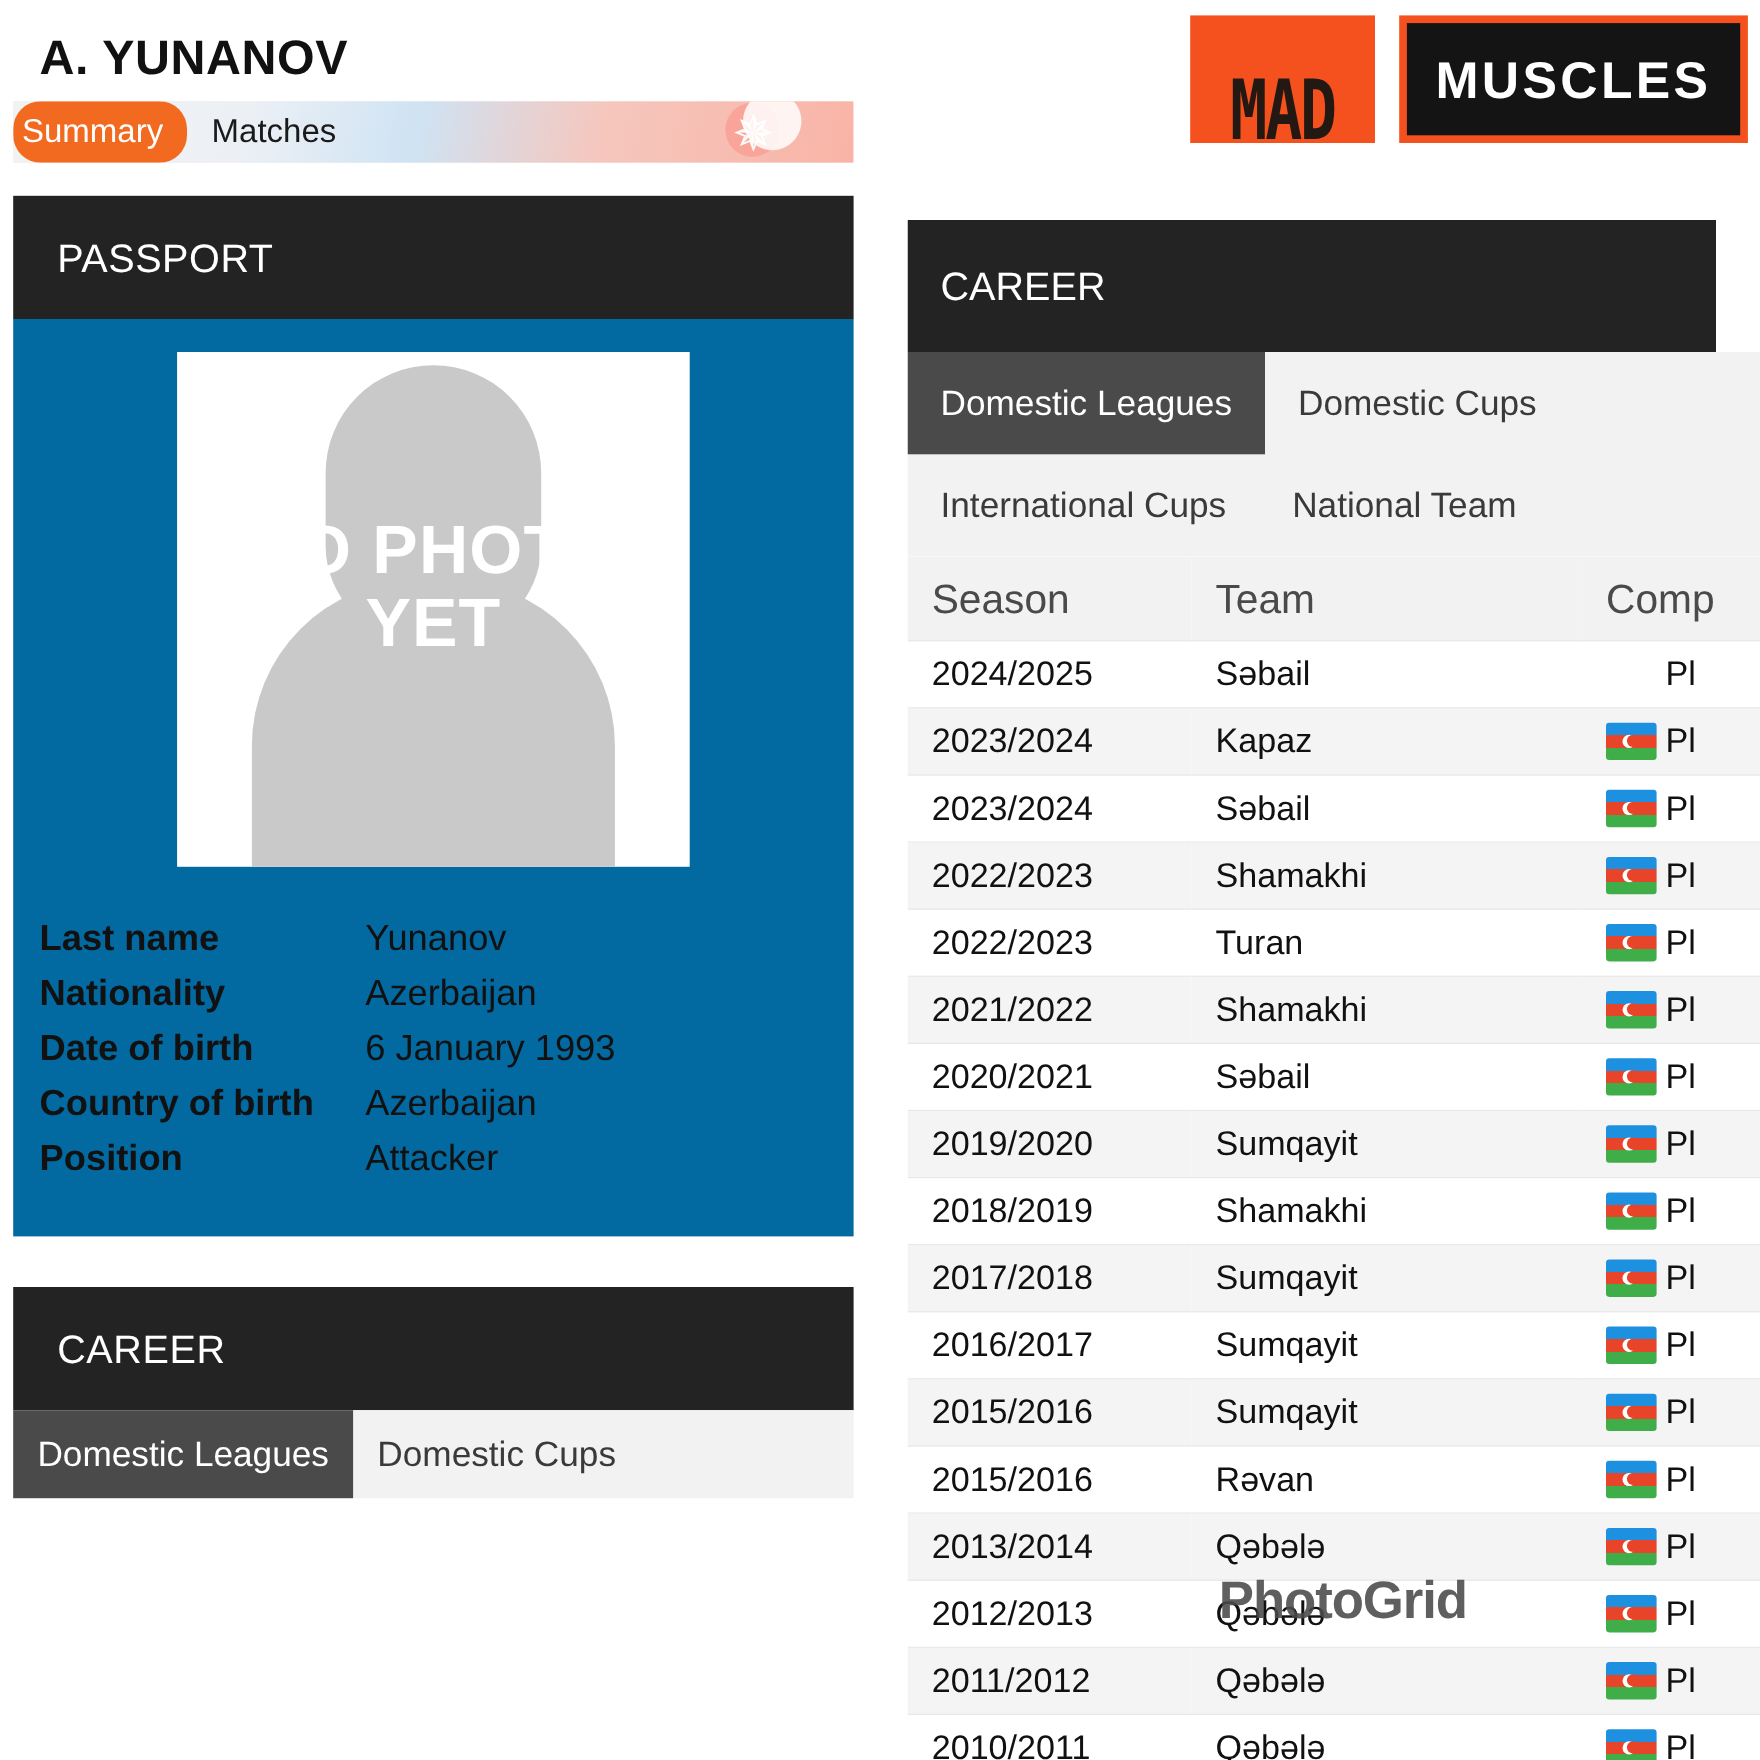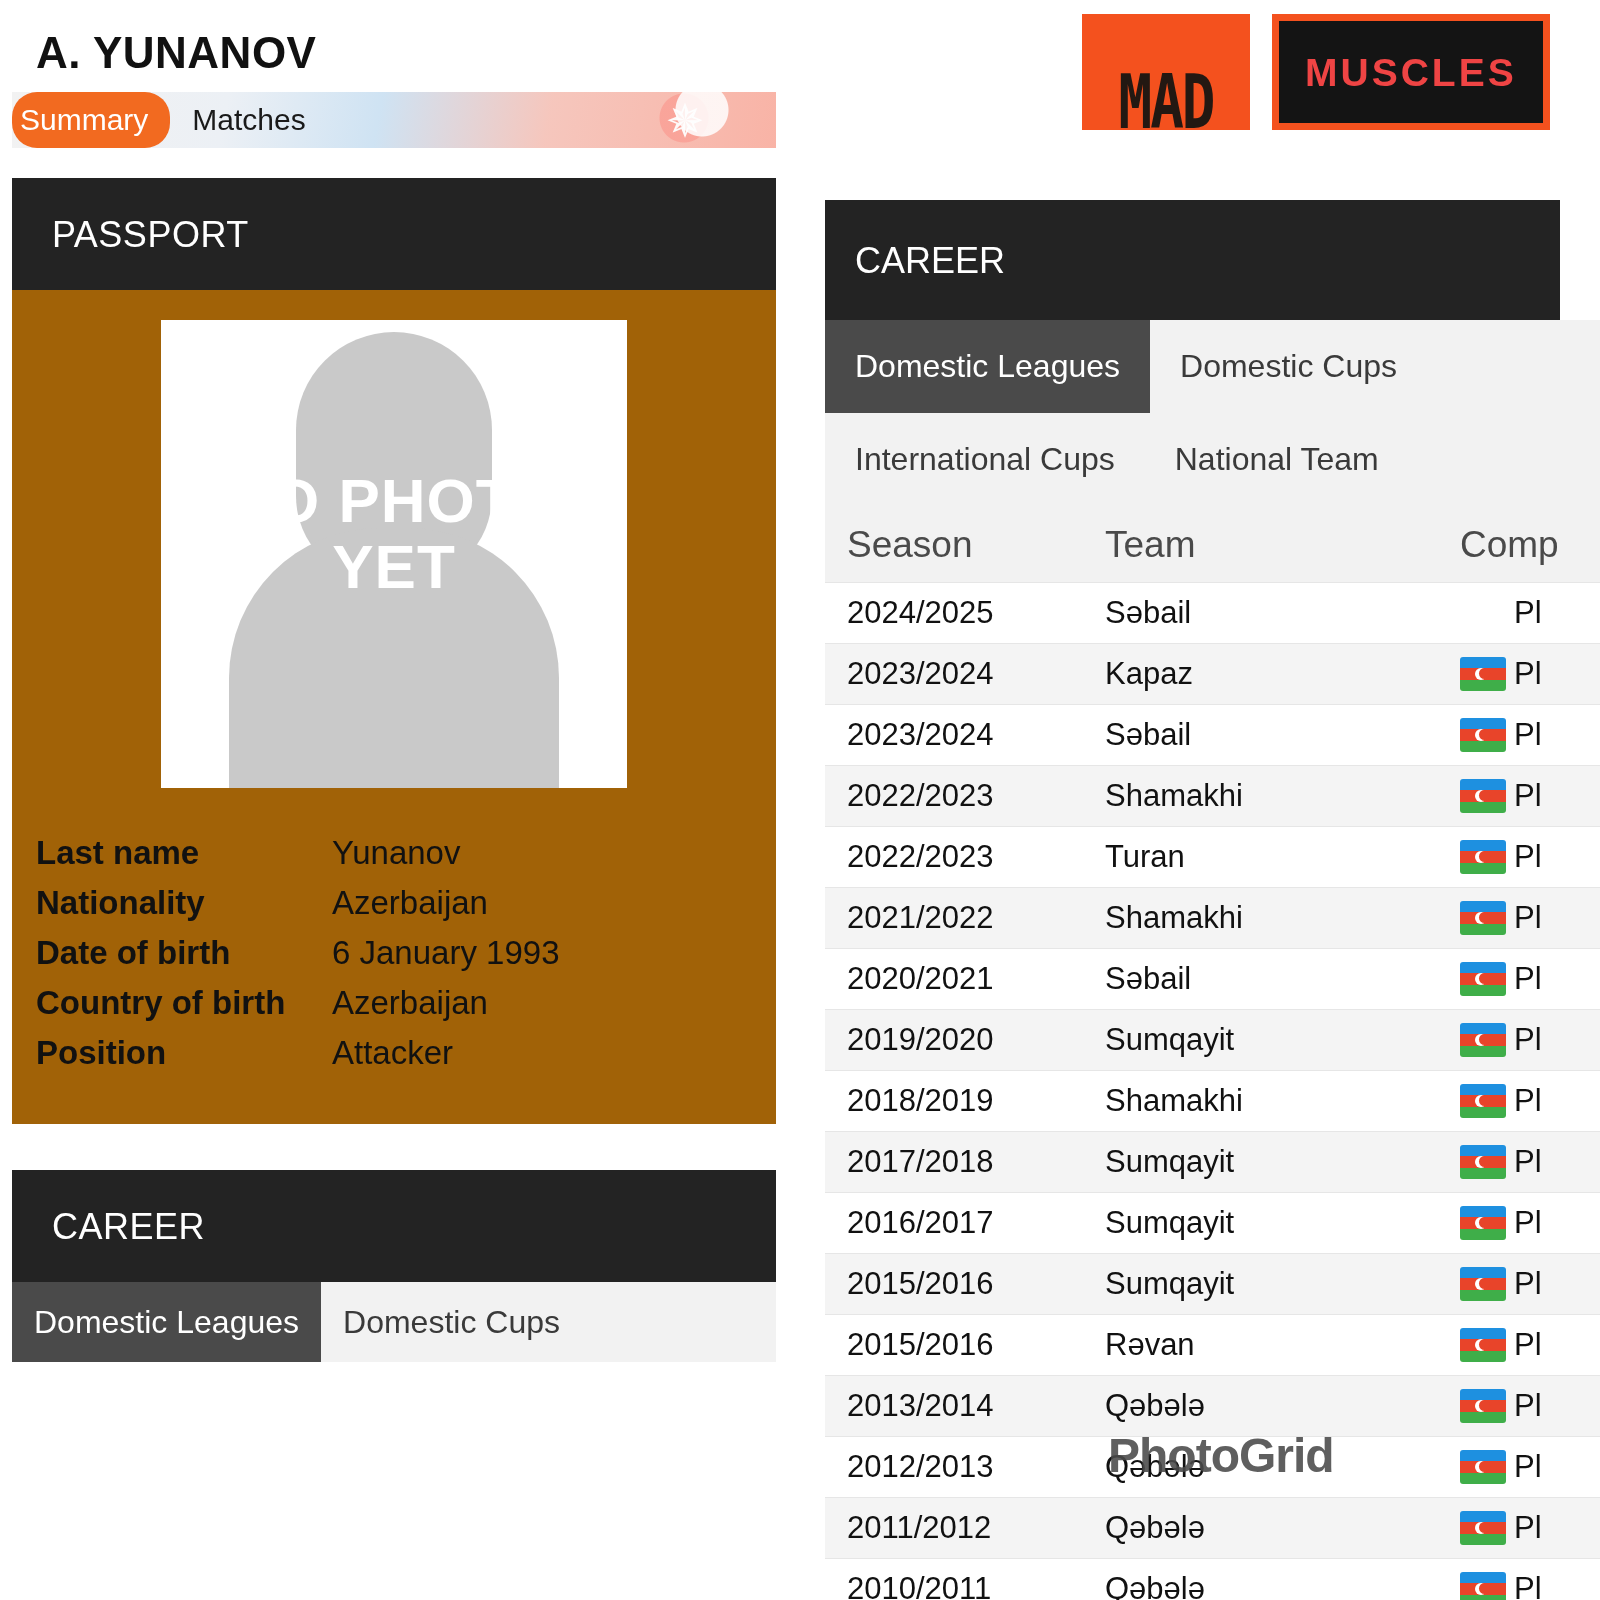--- a/index.html
+++ b/index.html
@@ -52,21 +52,21 @@
   .tab.active { background: #f26a20; color: #ffffff; border-radius: 25px; }
   .tab.first  { padding-left: 8px; }
 
   
   .card { width: 764px; margin-top: 30px; }
   .card-head {
     background: #232323; color: #ffffff;
     font-size: 36px; letter-spacing: .5px;
     padding: 36px 24px 34px 40px;
   }
-  .card-body { background: #a16207; padding: 30px 24px 46px 24px; }
+  .card-body { background: #0369a1; padding: 30px 24px 46px 24px; }
 
   .photo-wrap { display:flex; justify-content:center; }
   .nophoto {
     position: relative; width: 466px; height: 468px;
     background: #ffffff; overflow: hidden;
   }
   .nophoto .silhouette {
     position:absolute; left:50%; transform:translateX(-50%); top: 12px;
     width: 330px; height: 470px;
   }
@@ -117,21 +117,21 @@
     letter-spacing: -2px; transform: scaleY(1.35); line-height: 1;
   }
   .logo-mus {
     margin-left: 22px; background:#f4511e; padding: 7px;
   }
   .logo-mus-inner {
     background:#141414; height: 100%; display:flex; align-items:center;
     justify-content:center; padding: 0 26px;
   }
   .logo-mus-txt {
-    font-weight: bold; font-size: 39px; color:#ef4444;
+    font-weight: bold; font-size: 47px; color:#ffffff;
     letter-spacing: 3px; line-height:1;
   }
 
   .right-col {
     position: absolute; left: 825px; top: 200px;
     width: 790px; height: 1400px; overflow: hidden;
   }
   .right-head {
     background: #232323; color:#ffffff; font-size: 36px;
     padding: 40px 30px 38px 30px; width: 735px;

